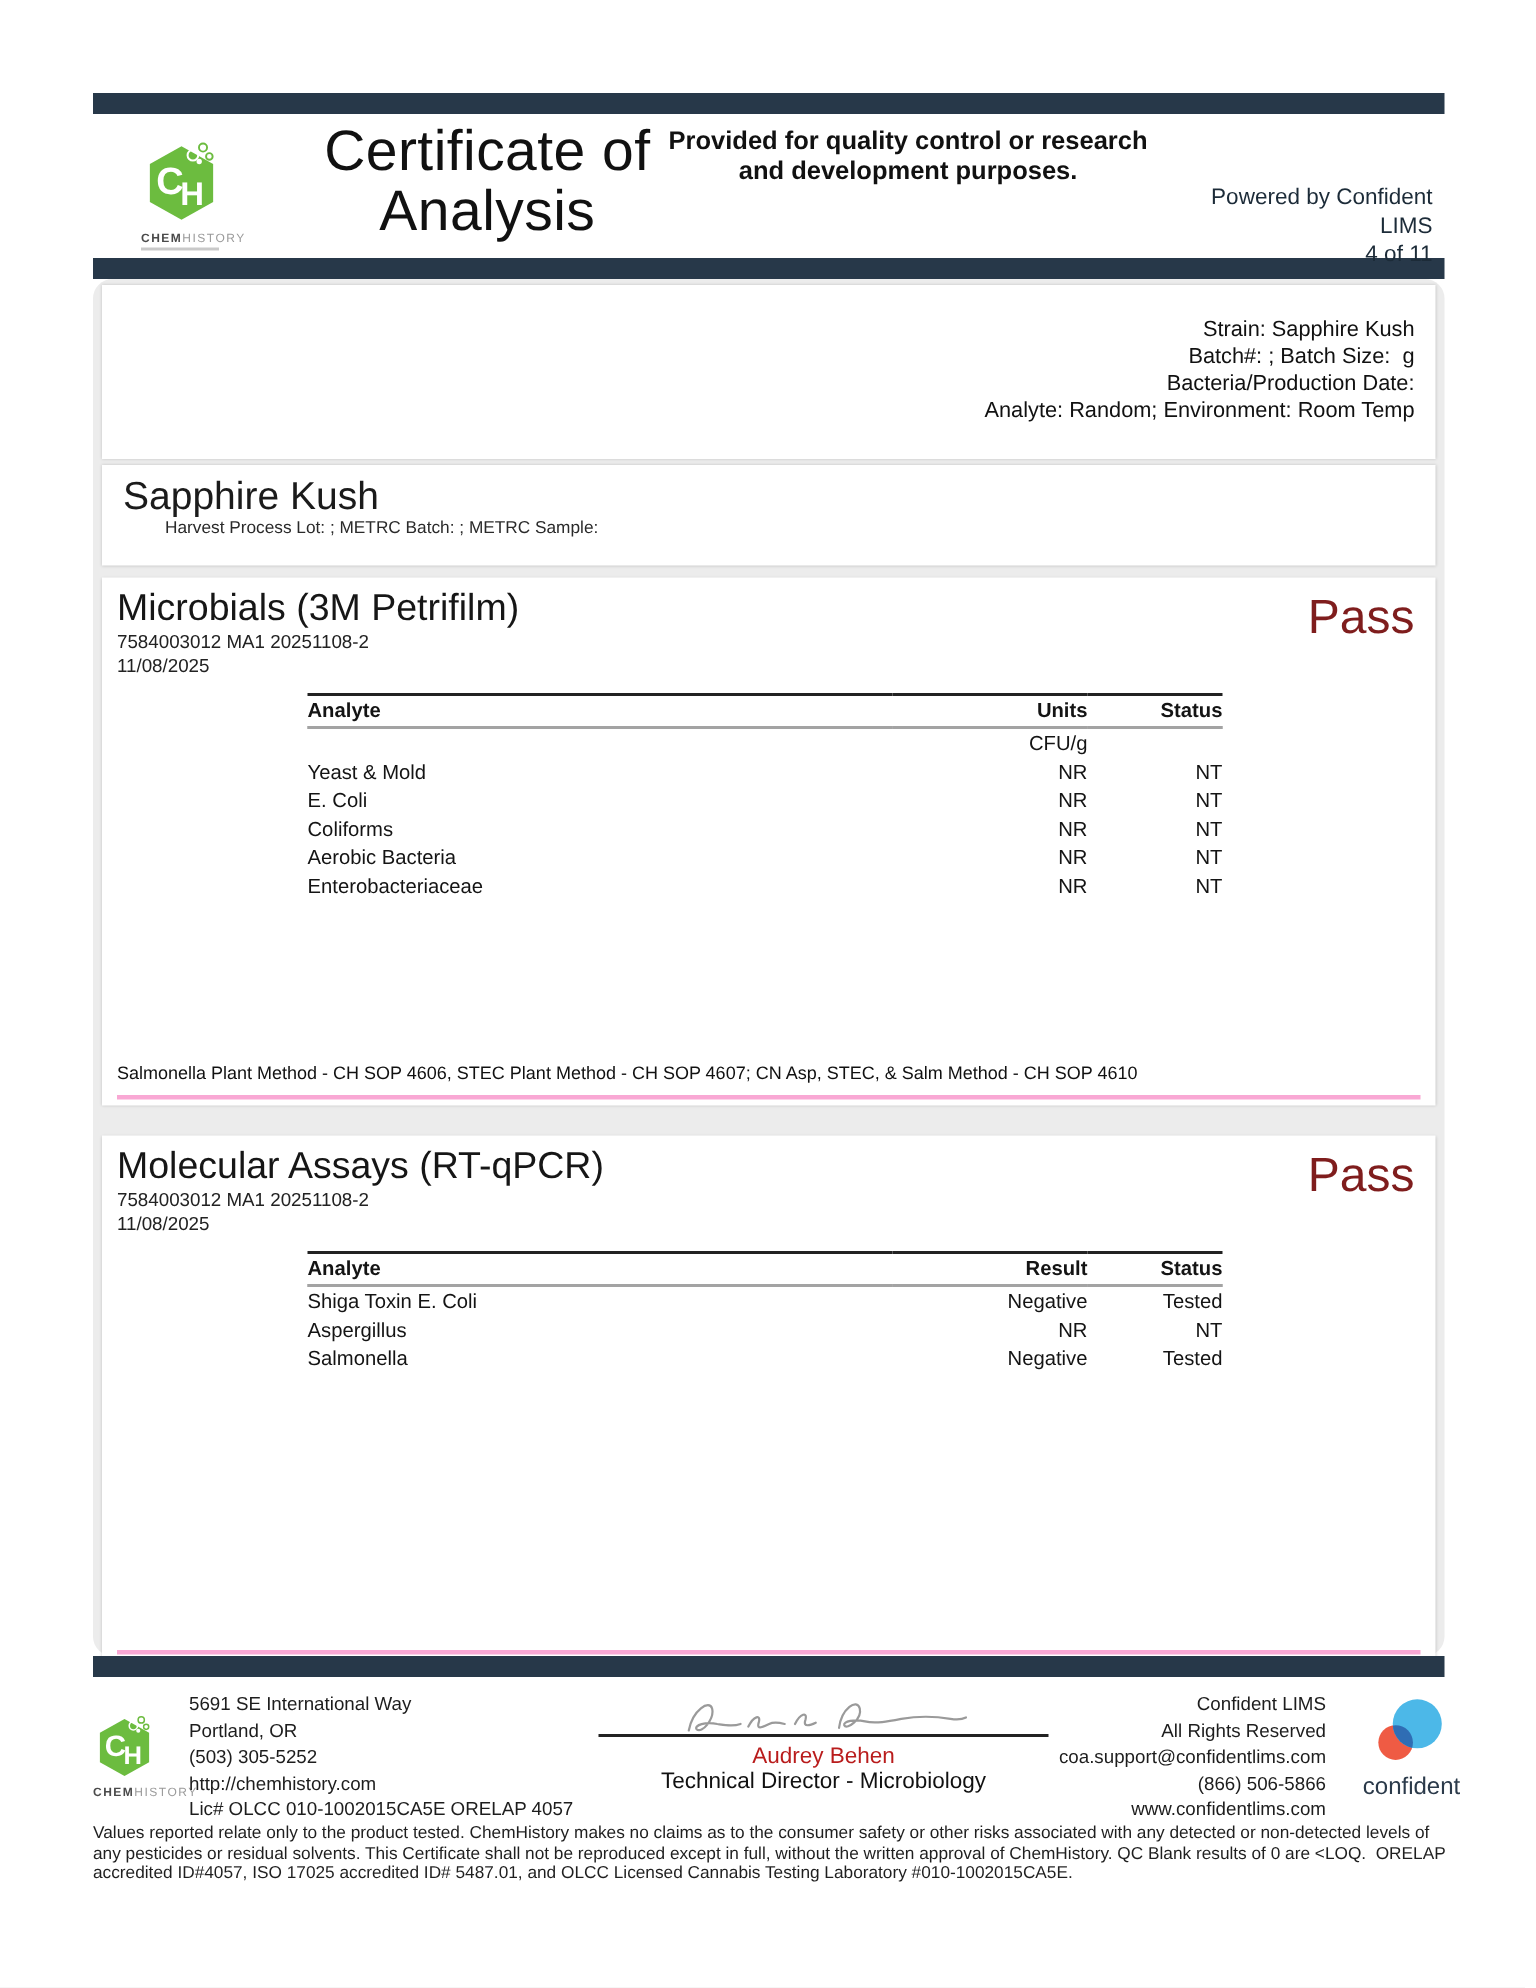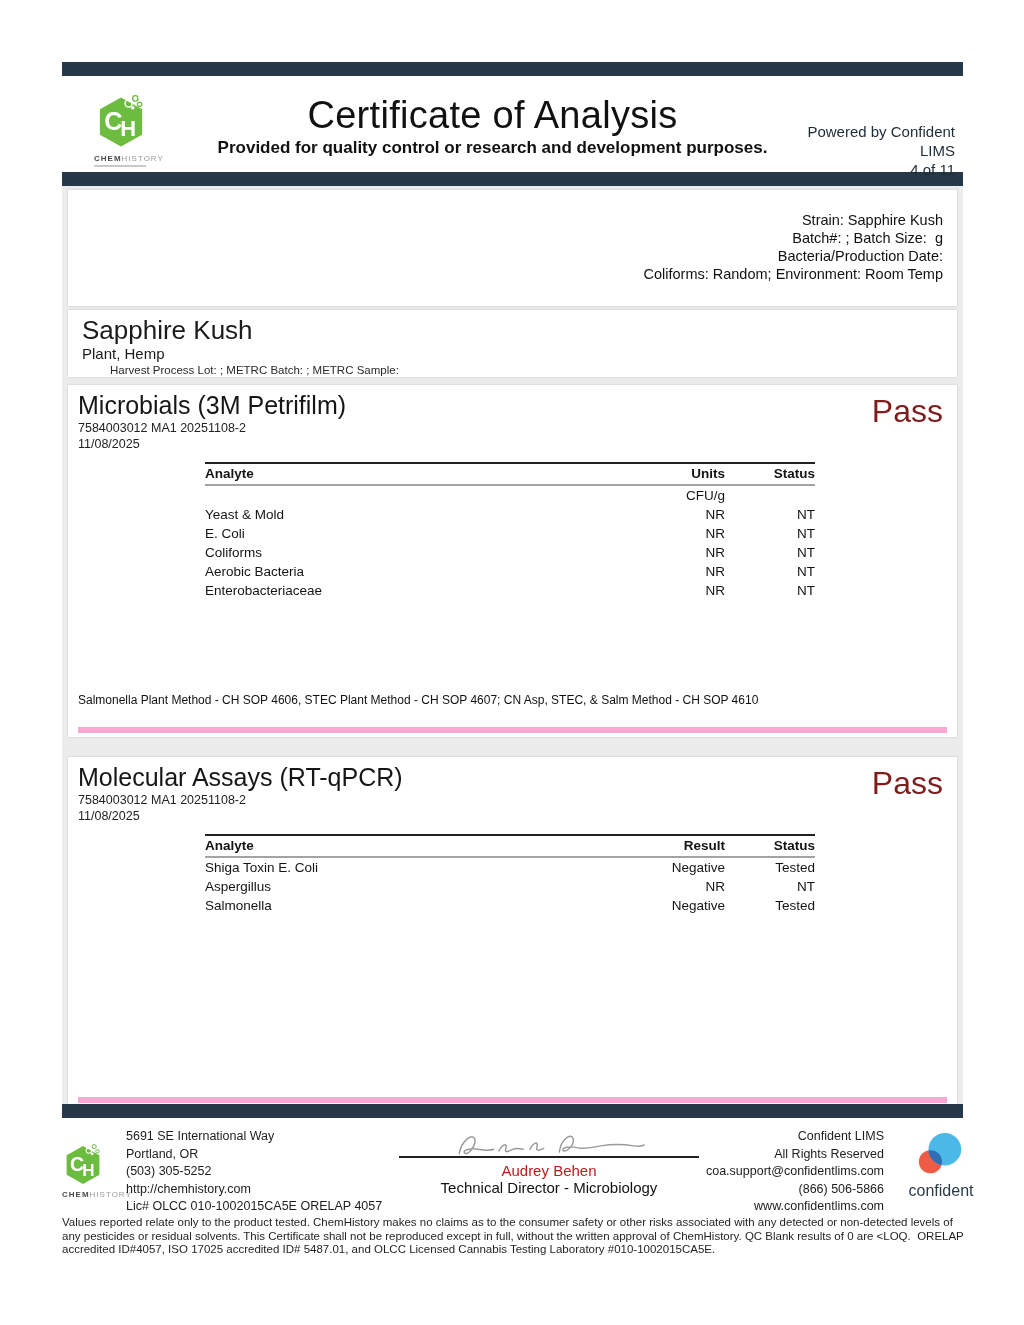--- a/index.html
+++ b/index.html
@@ -8,34 +8,34 @@
     width:1024px; height:1325px; background:#ffffff;
     font-family:"Liberation Sans", sans-serif; color:#1c1c1c;
     position:relative; overflow:hidden;
   }
   .bar { height:14px; background:#273849; margin-left:62px; width:901px; }
   .bar.top { margin-top:62px; }
 
   
   .header { margin-left:62px; width:901px; height:96px; background:#fff; display:flex; }
   .h-logo { width:150px; padding:16px 0 0 32px; }
-  .h-title { flex:1; display:flex; flex-direction:column; justify-content:center; text-align:center; padding-top:6px; }
+  .h-title { flex:1; display:flex; flex-direction:row; text-align:center; padding-top:6px; }
   .h-title h1 { margin:0; font-size:38px; font-weight:400; letter-spacing:.3px; line-height:1.05; color:#111; }
   .h-sub { font-size:17px; font-weight:700; margin-top:2px; color:#111; }
   .h-right { width:190px; padding:46px 8px 0 0; text-align:right; font-size:15px; line-height:19px; color:#1c2b38; }
 
   
   .ch-logo svg { display:block; }
   .logo-word { font-size:8px; letter-spacing:1px; margin-top:2px; white-space:nowrap; }
   .logo-word .chem { color:#4a4a4a; font-weight:700; }
   .logo-word .history { color:#9a9a9a; font-weight:400; }
   .logo-tag { width:52px; height:2px; background:#c9c9c9; margin-top:2px; }
 
   
-  .content { margin-left:62px; width:901px; height:918px; background:#ececec; padding:4px 6px 9px 6px; }
+  .content { margin-left:62px; width:901px; height:918px; background:#ececec; padding:4px 6px 9px 6px;border-radius:13px; }
   .card { background:#fff; box-shadow:0 0 2px rgba(0,0,0,.18); }
 
   .strain-card { height:116px; padding:21px 14px 0 14px; text-align:right; font-size:14.5px; line-height:18px; margin-bottom:4px; color:#111; }
   .strain-card div { white-space:pre-wrap; }
 
   .sample-card { height:67px; padding:5px 14px; margin-bottom:8px; }
   .sample-name { font-size:26px; font-weight:400; color:#1b1b1b; line-height:30px; }
   .sample-matrix { font-size:15px; line-height:18px; color:#1b1b1b; }
   .sample-meta { font-size:11.5px; line-height:14px; color:#2a2a2a;padding-left:28px; }
 
@@ -46,21 +46,21 @@
   .section-title { font-size:25px; font-weight:400; color:#161616; line-height:29px; }
   .section-pass { font-size:32px; font-weight:400; color:#7f1d1d; padding:2px 4px 0 0; }
   .section-id, .section-date { font-size:12.5px; line-height:16px; color:#222; }
 
   table.results { width:610px; margin:10px 0 0 127px; border-collapse:collapse; font-size:13.5px; color:#141414; }
   table.results th { border-top:2px solid #222; border-bottom:2px solid #a3a3a3; text-align:left; padding:2px 0 3px 0; font-weight:700; }
   table.results th.num, table.results td.num { text-align:right; }
   table.results td { padding:1px 0; line-height:17px; }
   col.c-analyte { width:390px; } col.c-mid { width:130px; } col.c-status { width:90px; }
 
-  .footnote-wrap { margin-top:auto; border-bottom:6px solid #f9a8d4; padding-bottom:20px; min-height:8px; }
+  .footnote-wrap { margin-top:auto; border-bottom:3px solid #f9a8d4; padding-bottom:8px; min-height:8px; }
   .footnote { font-size:12px; color:#111; }
 
   
   .footer { display:flex; margin:0 40px 0 62px; height:88px; padding-top:8px; }
   .f-left { display:flex; gap:16px; width:330px; }
   .f-logo { width:48px; padding-top:16px; }
   .f-address { font-size:12.5px; line-height:17.5px; color:#1d1d1d; padding-top:2px; white-space:nowrap; }
   .f-center { flex:1; display:flex; flex-direction:column; align-items:center; }
   .sig-svg { height:38px; margin-top:0; }
   .sig-line { width:300px; border-bottom:2px solid #222; margin-top:-8px; }
@@ -105,26 +105,25 @@
 </div>
 
 <div class="bar"></div>
 
 <div class="content">
 
   <div class="card strain-card">
     <div>Strain: Sapphire Kush</div>
     <div>Batch#: ; Batch Size:  g</div>
     <div>Bacteria/Production Date:</div>
-    <div>Coliforms: Random; Environment: Room Temp</div>
+    <div>Analyte: Random; Environment: Room Temp</div>
   </div>
 
   <div class="card sample-card">
     <div class="sample-name">Sapphire Kush</div>
-    <div class="sample-matrix">Plant, Hemp</div>
     <div class="sample-meta">Harvest Process Lot: ; METRC Batch: ; METRC Sample:</div>
   </div>
 
   <div class="card section-card microbials">
     <div class="section-head">
       <div>
         <div class="section-title">Microbials (3M Petrifilm)</div>
         <div class="section-id">7584003012 MA1 20251108-2</div>
         <div class="section-date">11/08/2025</div>
       </div>

